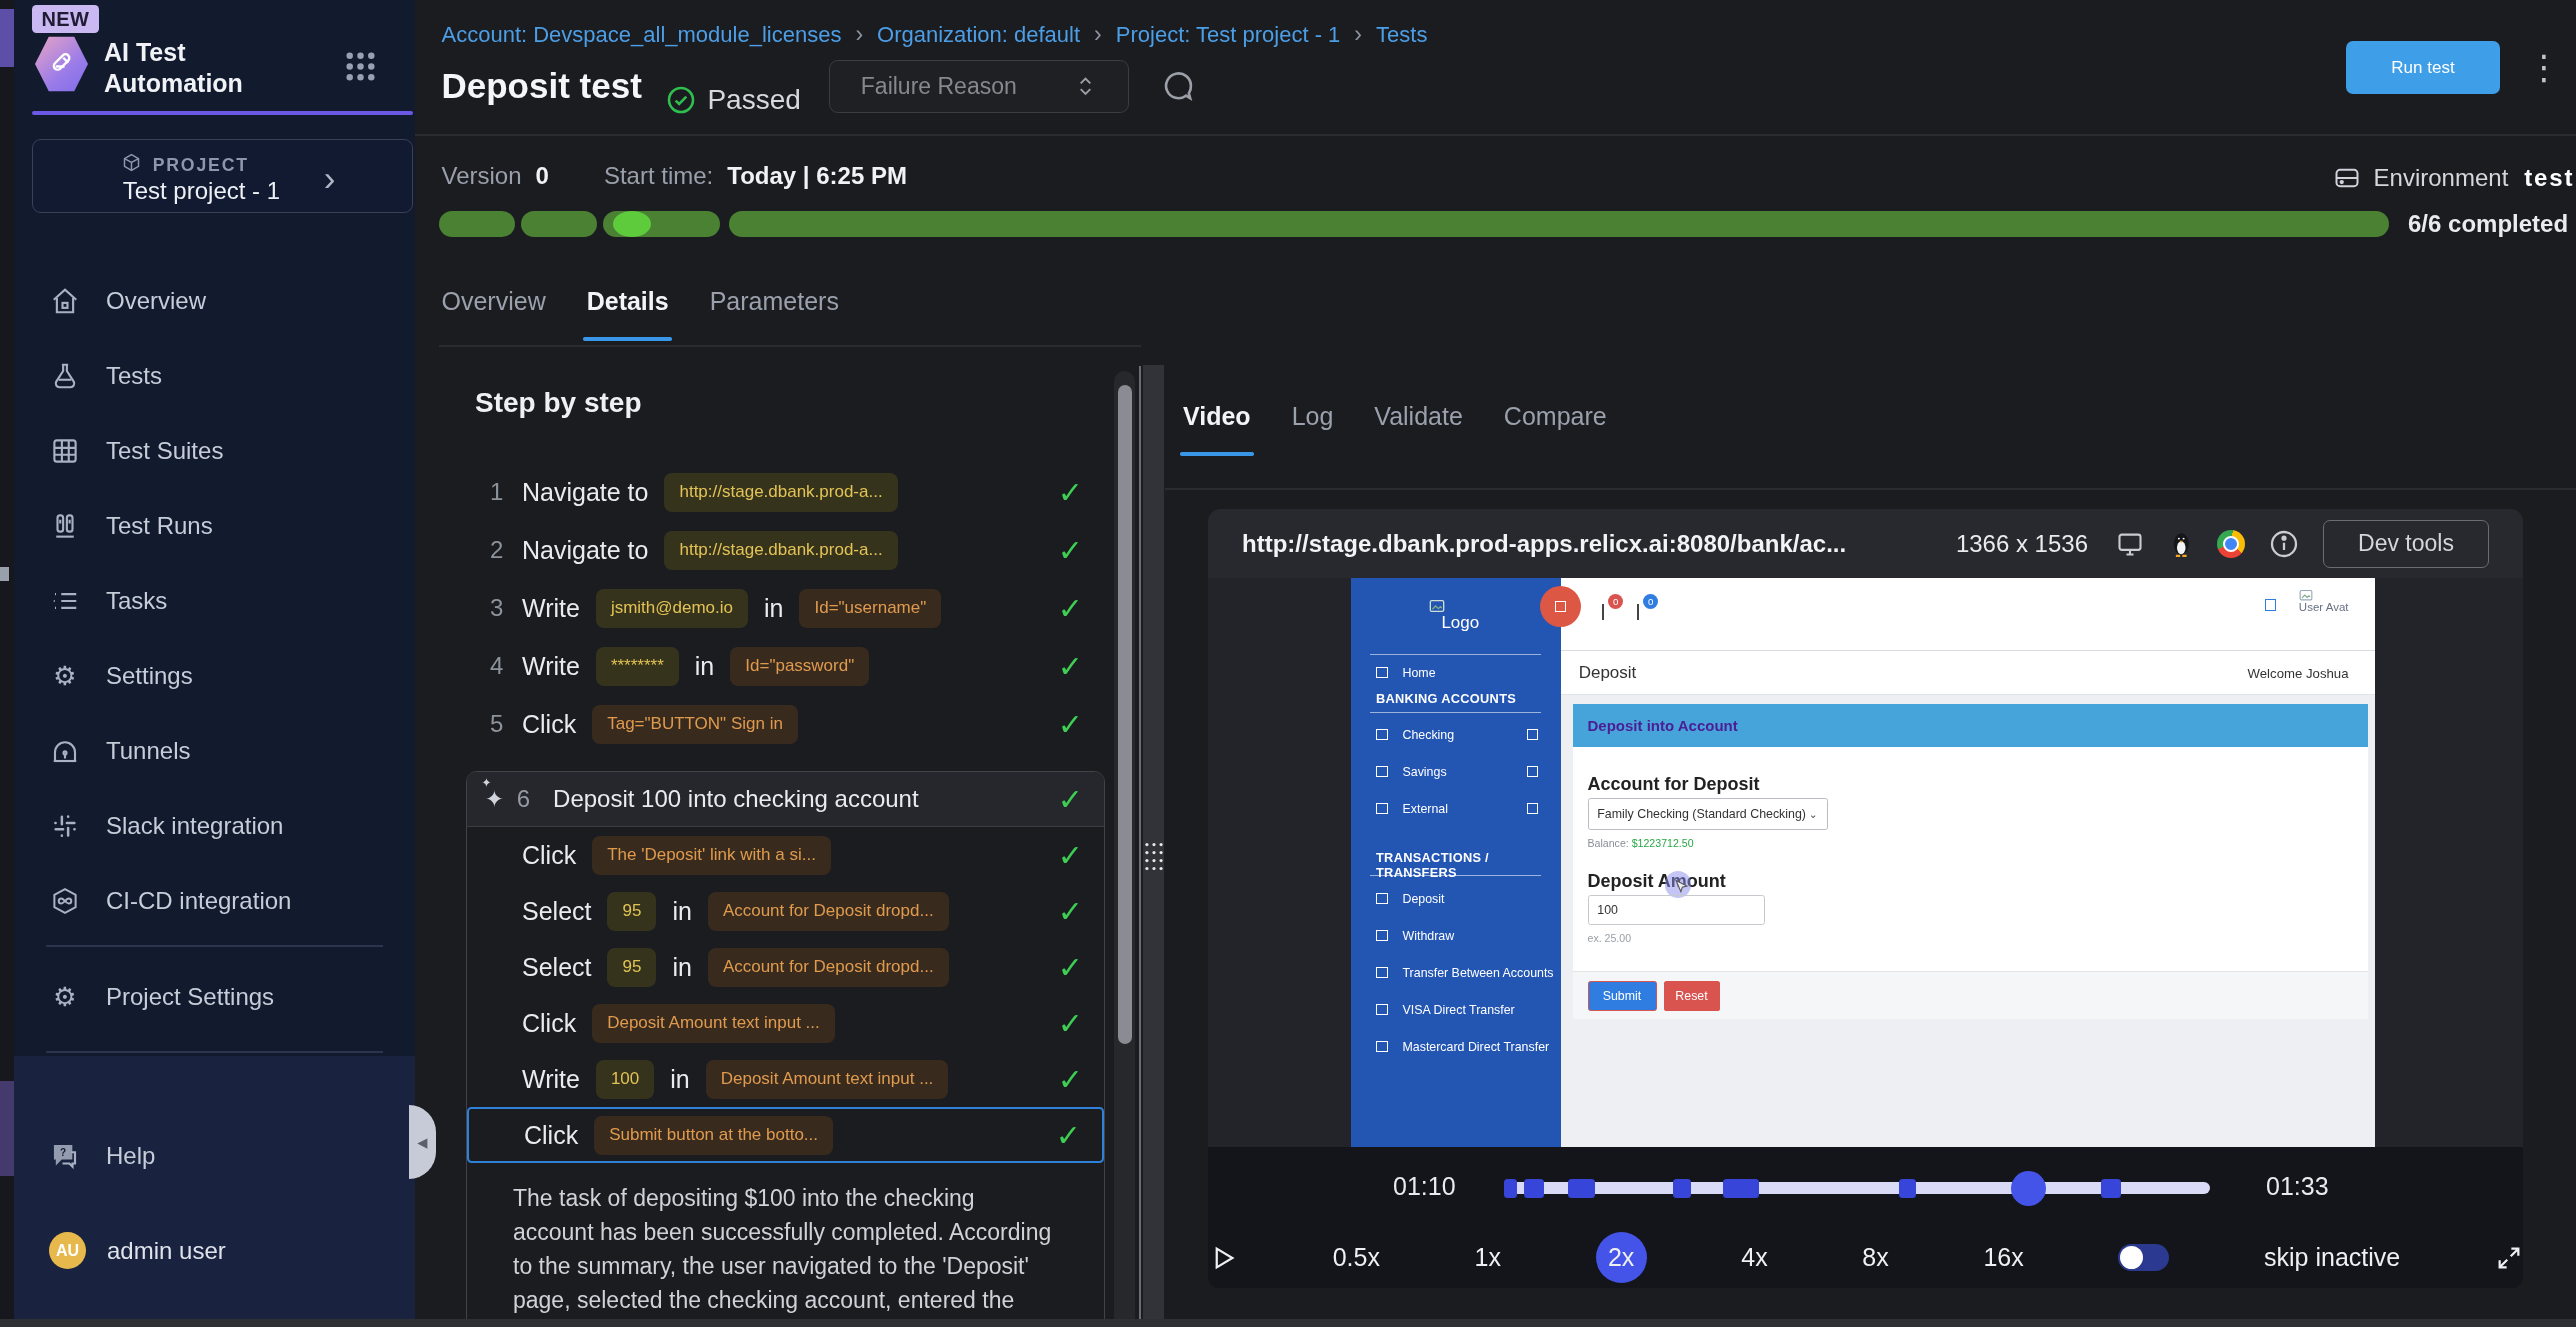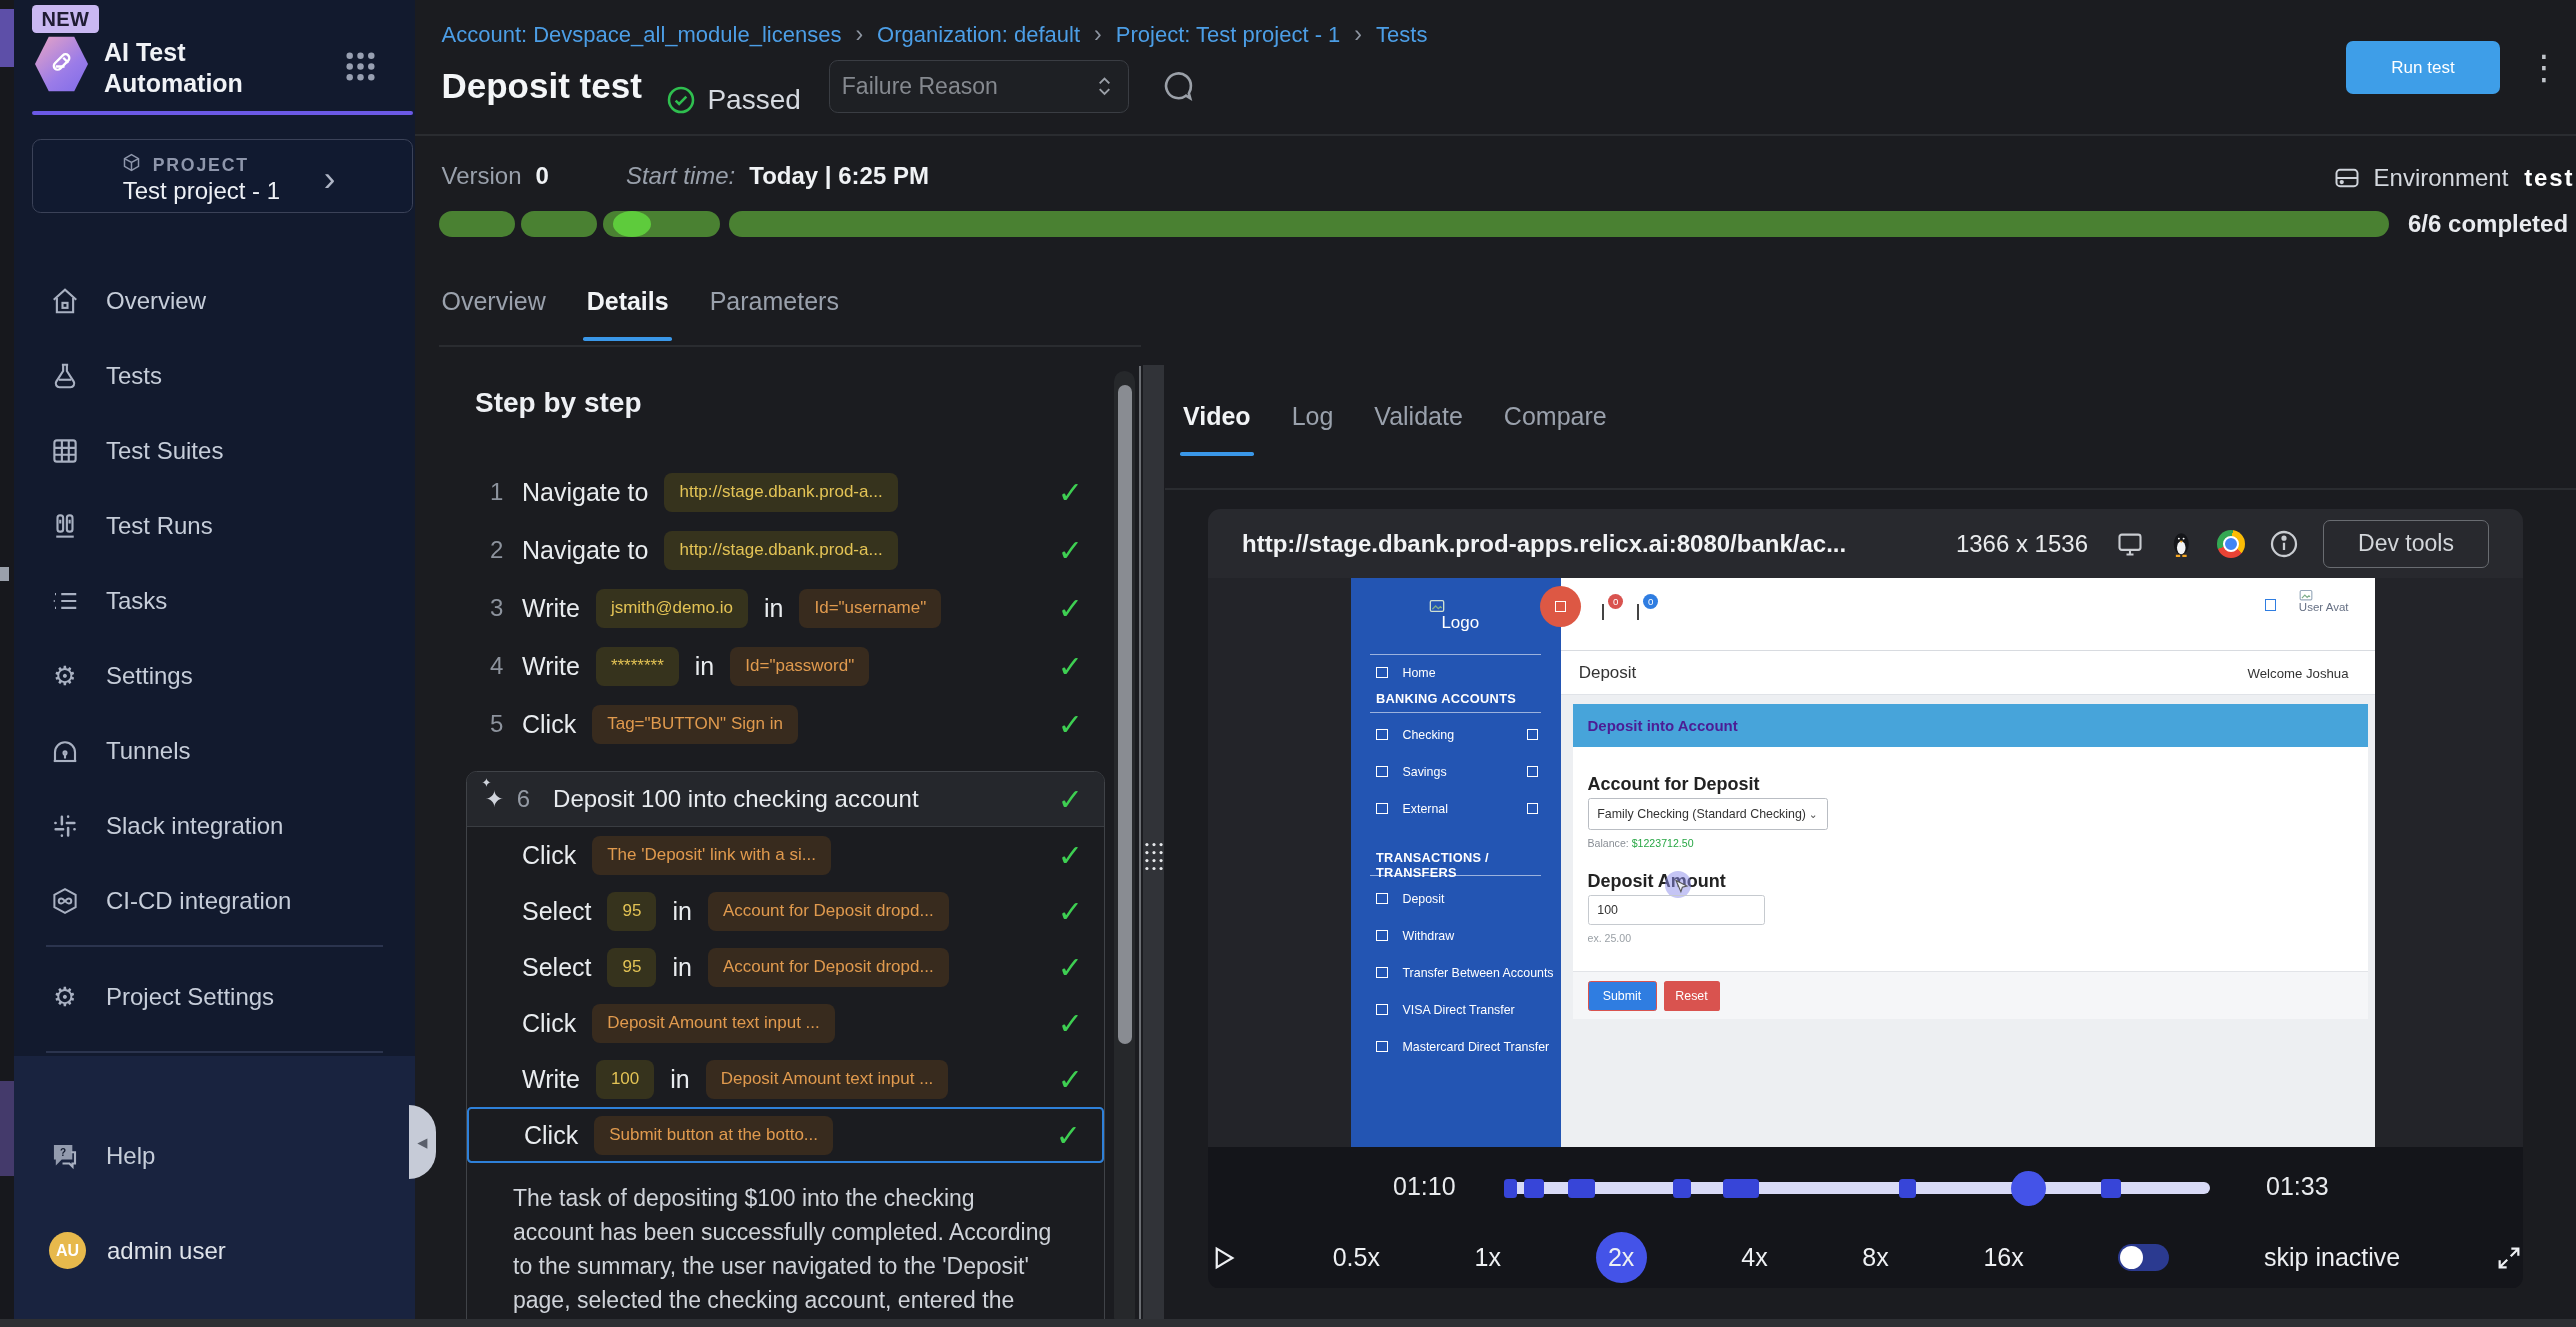--- a/index.html
+++ b/index.html
@@ -49,21 +49,21 @@
 
   
   #content{position:absolute;left:415px;top:0;right:0;height:100%;}
   .breadcrumb{position:absolute;left:26.5px;top:21px;display:flex;align-items:center;font-size:22px;color:#4c9ee6;}
   .breadcrumb .bsep{color:#8d94a0;margin:0 14px;font-size:23px;}
   .title-row{position:absolute;left:26.5px;top:55px;display:flex;align-items:center;height:62px;}
   .page-title{font-size:35px;font-weight:bold;color:#f4f6f8;}
   .status{display:flex;align-items:flex-end;margin-left:23px;margin-top:28px;}
   .status .stext{font-size:28px;color:#d6dae0;margin-left:10.6px;}
   .fr-select{width:300px;height:53px;margin-left:28px;border:1.8px solid #3a3d43;background:#1e2024;
-    border-radius:8.8px;display:flex;align-items:center;padding:0 12px;font-size:23px;color:#85898f;}
+    border-radius:8.8px;display:flex;align-items:center;padding:0 31px;font-size:23px;color:#85898f;}
   .fr-select .frchev{margin-left:auto;color:#9ba0a8;}
   .comment-btn{margin-left:32px;color:#9ba0a8;}
   #run-btn{position:absolute;left:1931px;top:41px;width:154px;height:53px;background:#3e9ee8;border:none;
     border-radius:7px;font-size:17px;color:#fff;font-family:inherit;cursor:pointer;}
   #kebab{position:absolute;left:2112px;top:42px;font-size:34px;color:#c0c4ca;line-height:51px;}
   .hdiv{position:absolute;left:0;right:0;top:134px;height:1.8px;background:#2a2c30;}
 
   .meta-row{position:absolute;left:26.5px;top:162px;display:flex;align-items:center;font-size:24px;}
   .mlabel{color:#99a0ab;}
   .mvalue{color:#f0f2f5;font-weight:bold;margin-left:14px;}
@@ -397,21 +397,21 @@
         </svg>
         </span>
     </div>
     <button id="run-btn">Run test</button>
     <div id="kebab">⋮</div>
     <div class="hdiv"></div>
 
     <div class="meta-row">
       <span class="mlabel">Version</span>
       <span class="mvalue">0</span>
-      <span class="mlabel" style="margin-left:77px;font-style:italic;">Start time:</span>
+      <span class="mlabel" style="margin-left:55px;">Start time:</span>
       <span class="mvalue">Today | 6:25 PM</span>
     </div>
     <div class="env-row">
       <svg width="28" height="28" viewBox="0 0 24 24" fill="none" stroke="#cfd3da" stroke-width="1.7">
         <rect x="3" y="5" width="18" height="14" rx="3"></rect>
           <path d="M3 12h18"></path>
           <circle cx="7.5" cy="15.5" r="1" fill="#cfd3da"></circle>
       </svg>
       <span class="elabel">Environment</span>
       <span class="evalue">test</span>

